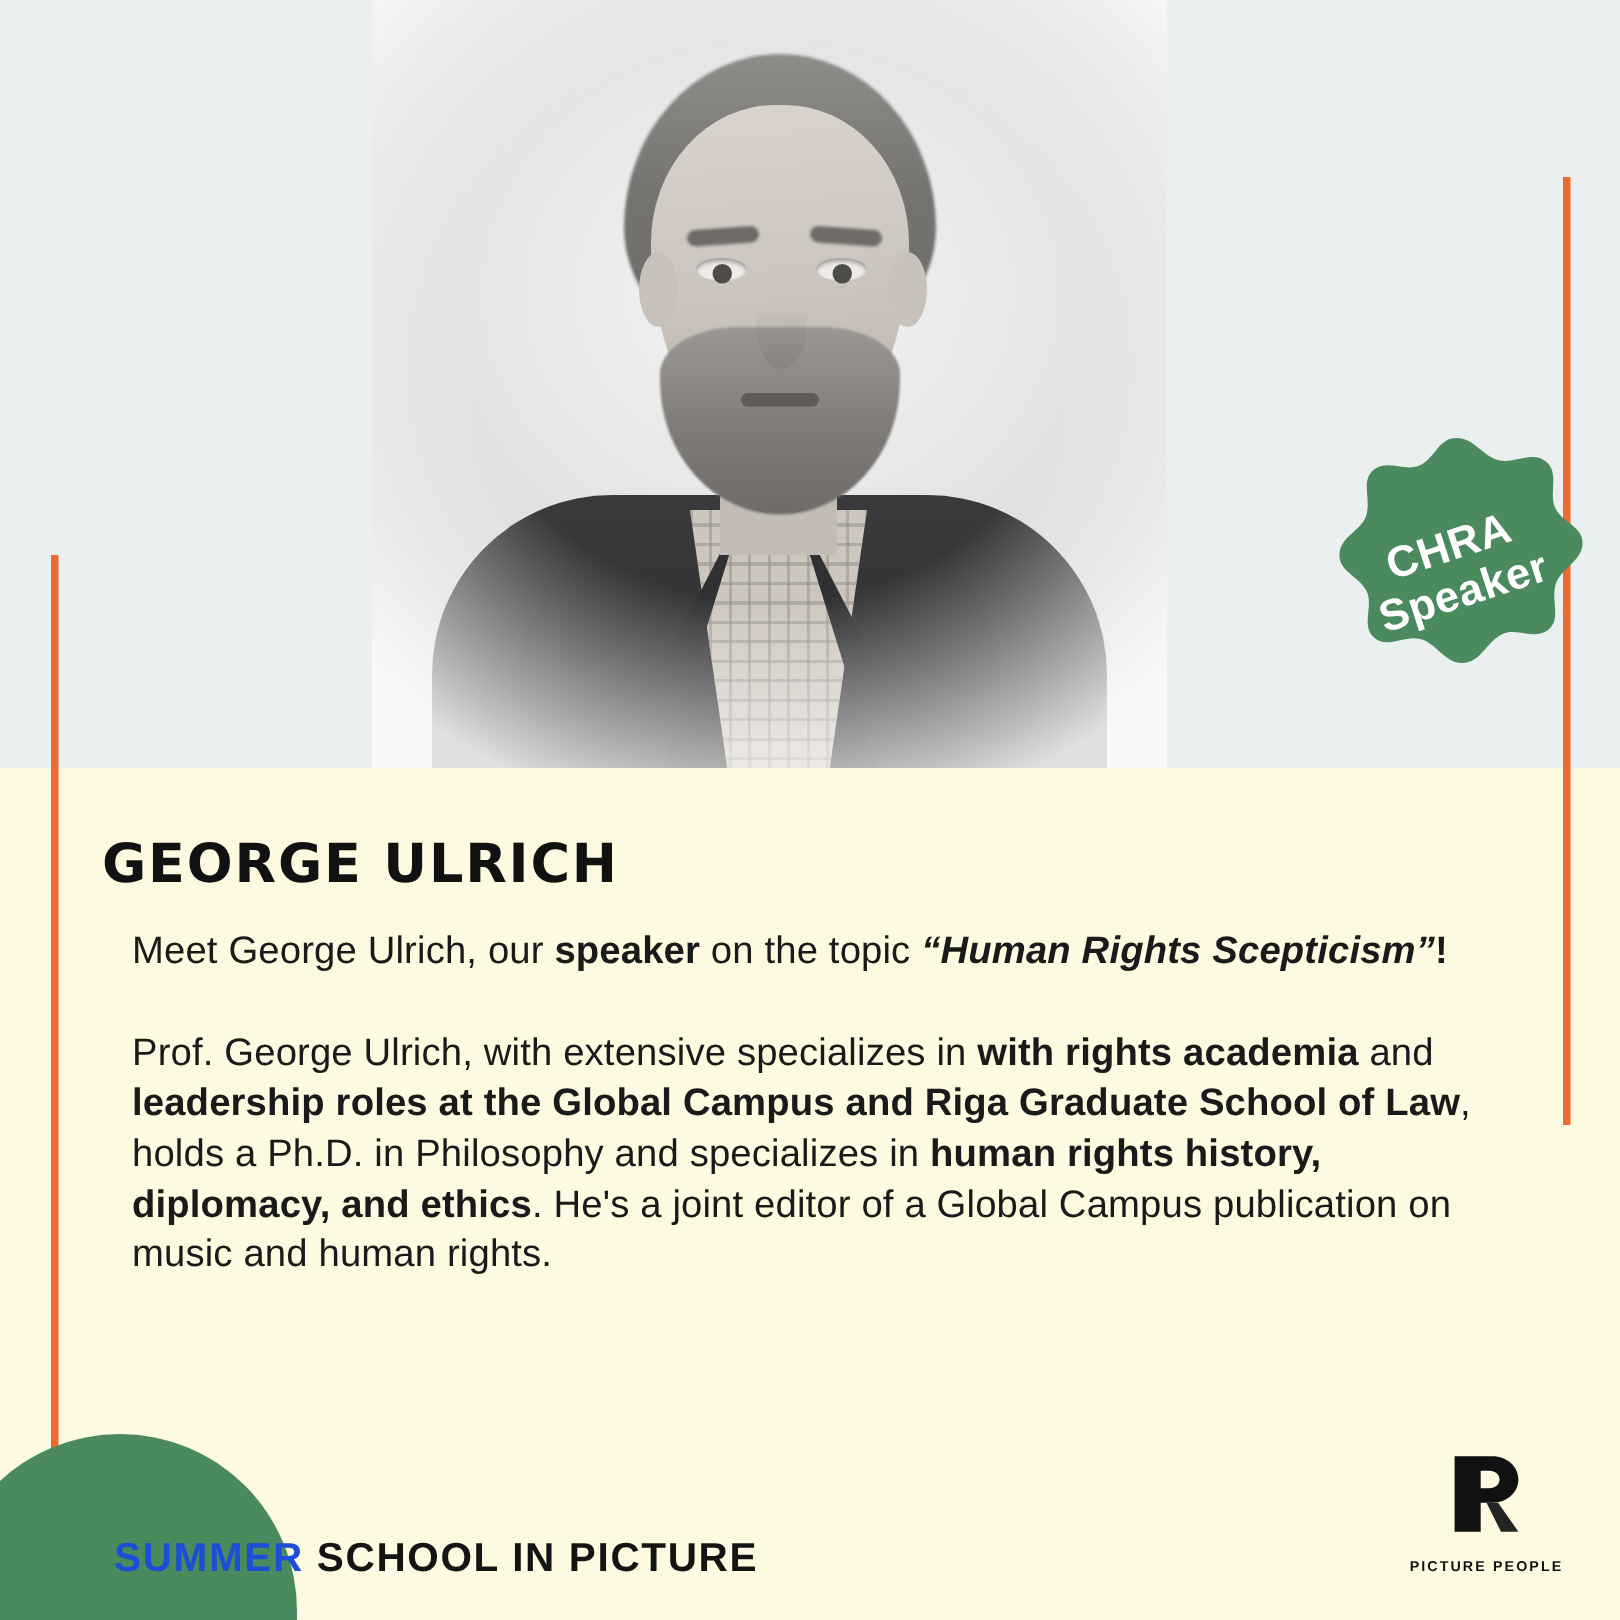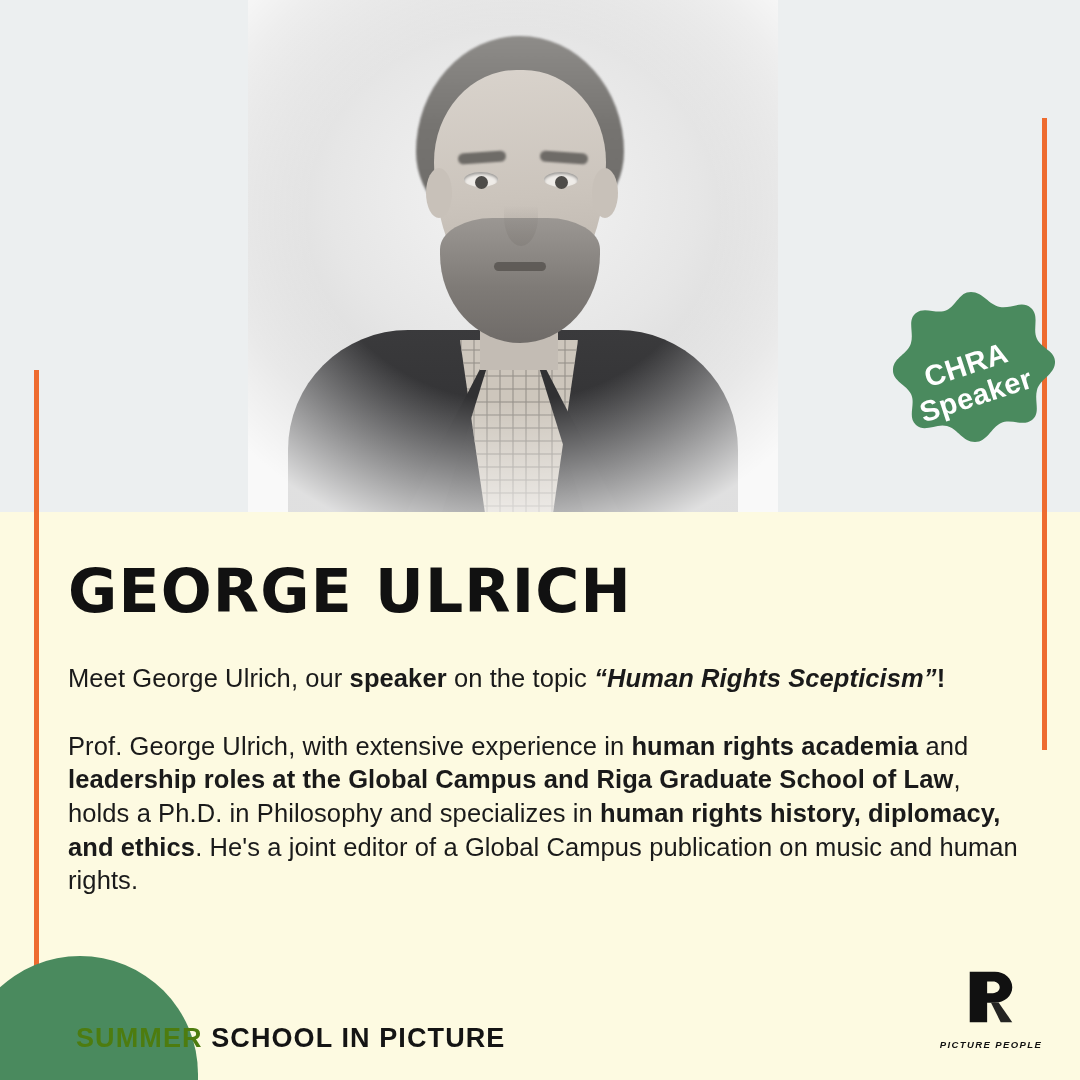--- a/index.html
+++ b/index.html
@@ -175,66 +175,66 @@
 
   
   .content {
     position: absolute;
     left: 68px; top: 556px;
     width: 950px;
   }
   .name {
     font-family: "DejaVu Sans", sans-serif;
     font-weight: 700;
-    font-size: 60px;
+    font-size: 36px;
     letter-spacing: 1.2px;
     color: #111111;
-    margin-bottom: 36px;
+    margin-bottom: 21px;
   }
   .lead, .body-copy {
     color: #1a1a1a;
     font-size: 25.5px;
     line-height: 1.32;
     letter-spacing: .1px;
+    margin-left: 20px;
   }
   .lead { margin-bottom: 34px; }
   .lead b, .body-copy b { font-weight: 700; }
   .lead i { font-style: italic; font-weight: 700; }
 
   
   .footer {
     position: absolute;
     left: 76px; bottom: 24px;
     width: 700px;
     color: #141414;
   }
   .footer-line {
     font-size: 27px;
     font-weight: 600;
     letter-spacing: 1.1px;
     line-height: 1.28;
   }
-  .footer-highlight { color: #4d7c0f; }
+  .footer-highlight { color: #1d4ed8; }
 
   .logo {
     position: absolute;
     right: 34px; bottom: 30px;
     width: 110px;
     text-align: center;
   }
   .logo-mark {
     width: 58px; height: 58px;
     margin: 0 auto 9px;
   }
   .logo-text {
     font-size: 9.5px;
     letter-spacing: 1.4px;
     font-weight: 700;
     color: #111;
-    font-style: italic;
   }
 </style>
 </head>
 <body>
 
 <div class="canvas">
 
   <div class="photo-band">
     <div class="portrait">
       <div class="p-bg"></div>
@@ -275,21 +275,21 @@
   </div>
 
   <div class="content">
     <div class="name">GEORGE ULRICH</div>
 
     <p class="lead">
       <span>Meet George Ulrich, our </span><b>speaker</b><span> on the topic </span><i>“Human Rights Scepticism”</i><b>!</b>
     </p>
 
     <p class="body-copy">
-      <span>Prof. George Ulrich, with extensive experience in </span><b>human rights academia</b><span> and </span><b>leadership roles at the Global Campus and Riga Graduate School of Law</b><span>, holds a Ph.D. in Philosophy and specializes in </span><b>human rights history, diplomacy, and ethics</b><span>. He's a joint editor of a Global Campus publication on music and human rights.</span>
+      <span>Prof. George Ulrich, with extensive specializes in </span><b>with rights academia</b><span> and </span><b>leadership roles at the Global Campus and Riga Graduate School of Law</b><span>, holds a Ph.D. in Philosophy and specializes in </span><b>human rights history, diplomacy, and ethics</b><span>. He's a joint editor of a Global Campus publication on music and human rights.</span>
     </p>
   </div>
 
   <div class="footer">
     <div class="footer-line">
       <span class="footer-highlight">SUMMER</span><span> SCHOOL IN PICTURE</span>
     </div>
   </div>
 
   <div class="logo">

